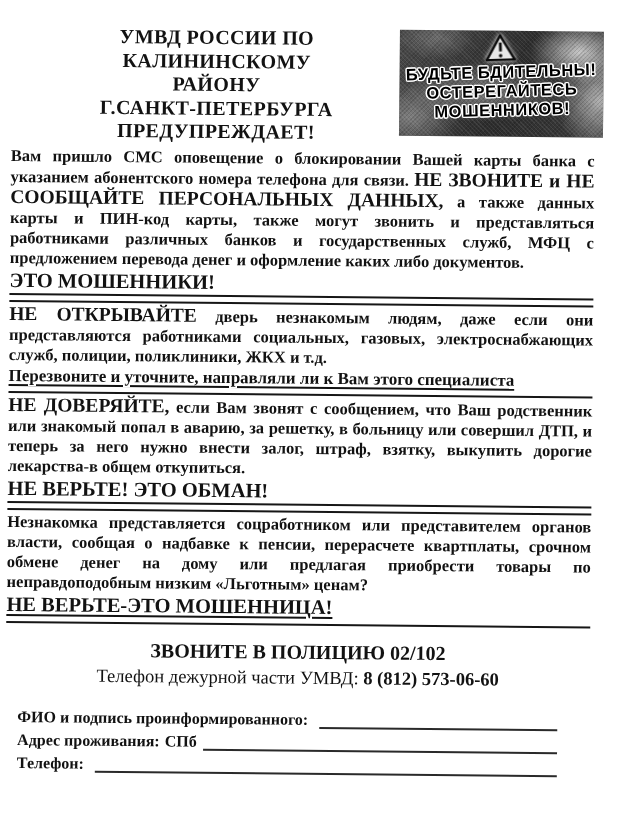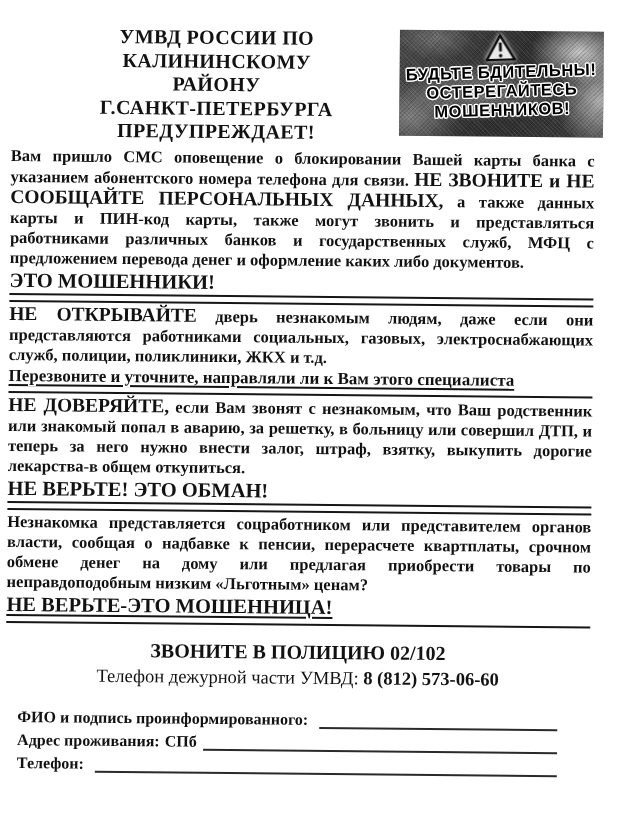--- a/index.html
+++ b/index.html
@@ -113,21 +113,21 @@
   <div class="content">
 
     <p class="para"><span>Вам пришло СМС оповещение о блокировании Вашей карты банка с указанием абонентского номера телефона для связи. </span><span class="lead">НЕ ЗВОНИТЕ и НЕ СООБЩАЙТЕ ПЕРСОНАЛЬНЫХ ДАННЫХ,</span><span> а также данных карты и ПИН-код карты, также могут звонить и представляться работниками различных банков и государственных служб, МФЦ с предложением перевода денег и оформление каких либо документов.</span></p>
     <div class="closing-xl full-underline">ЭТО МОШЕННИКИ!</div>
     <hr class="sep">
 
     <p class="para"><span class="lead">НЕ ОТКРЫВАЙТЕ</span><span> дверь незнакомым людям, даже если они представляются работниками социальных, газовых, электроснабжающих служб, полиции, поликлиники, ЖКХ и т.д.</span></p>
     <div class="closing-md closing-underline">Перезвоните и уточните, направляли ли к Вам этого специалиста</div>
     <hr class="sep">
 
-    <p class="para"><span class="lead">НЕ ДОВЕРЯЙТЕ,</span><span> если Вам звонят с незнакомым, что Ваш родственник или знакомый попал в аварию, за решетку, в больницу или совершил ДТП, и теперь за него нужно внести залог, штраф, взятку, выкупить дорогие лекарства-в общем откупиться.</span></p>
+    <p class="para"><span class="lead">НЕ ДОВЕРЯЙТЕ,</span><span> если Вам звонят с сообщением, что Ваш родственник или знакомый попал в аварию, за решетку, в больницу или совершил ДТП, и теперь за него нужно внести залог, штраф, взятку, выкупить дорогие лекарства-в общем откупиться.</span></p>
     <div class="closing-xl full-underline">НЕ ВЕРЬТЕ! ЭТО ОБМАН!</div>
     <hr class="sep">
 
     <p class="para"><span>Незнакомка представляется соцработником или представителем органов власти, сообщая о надбавке к пенсии, перерасчете квартплаты, срочном обмене денег на дому или предлагая приобрести товары по неправдоподобным низким «Льготным» ценам?</span></p>
     <div class="closing-xl closing-underline">НЕ ВЕРЬТЕ-ЭТО МОШЕННИЦА!</div>
     <hr class="sep">
 
     <div class="call-block">
       <div class="call-title">ЗВОНИТЕ В ПОЛИЦИЮ 02/102</div>
       <div class="call-phone"><span>Телефон дежурной части УМВД:</span> <span class="num">8 (812) 573-06-60</span></div>

